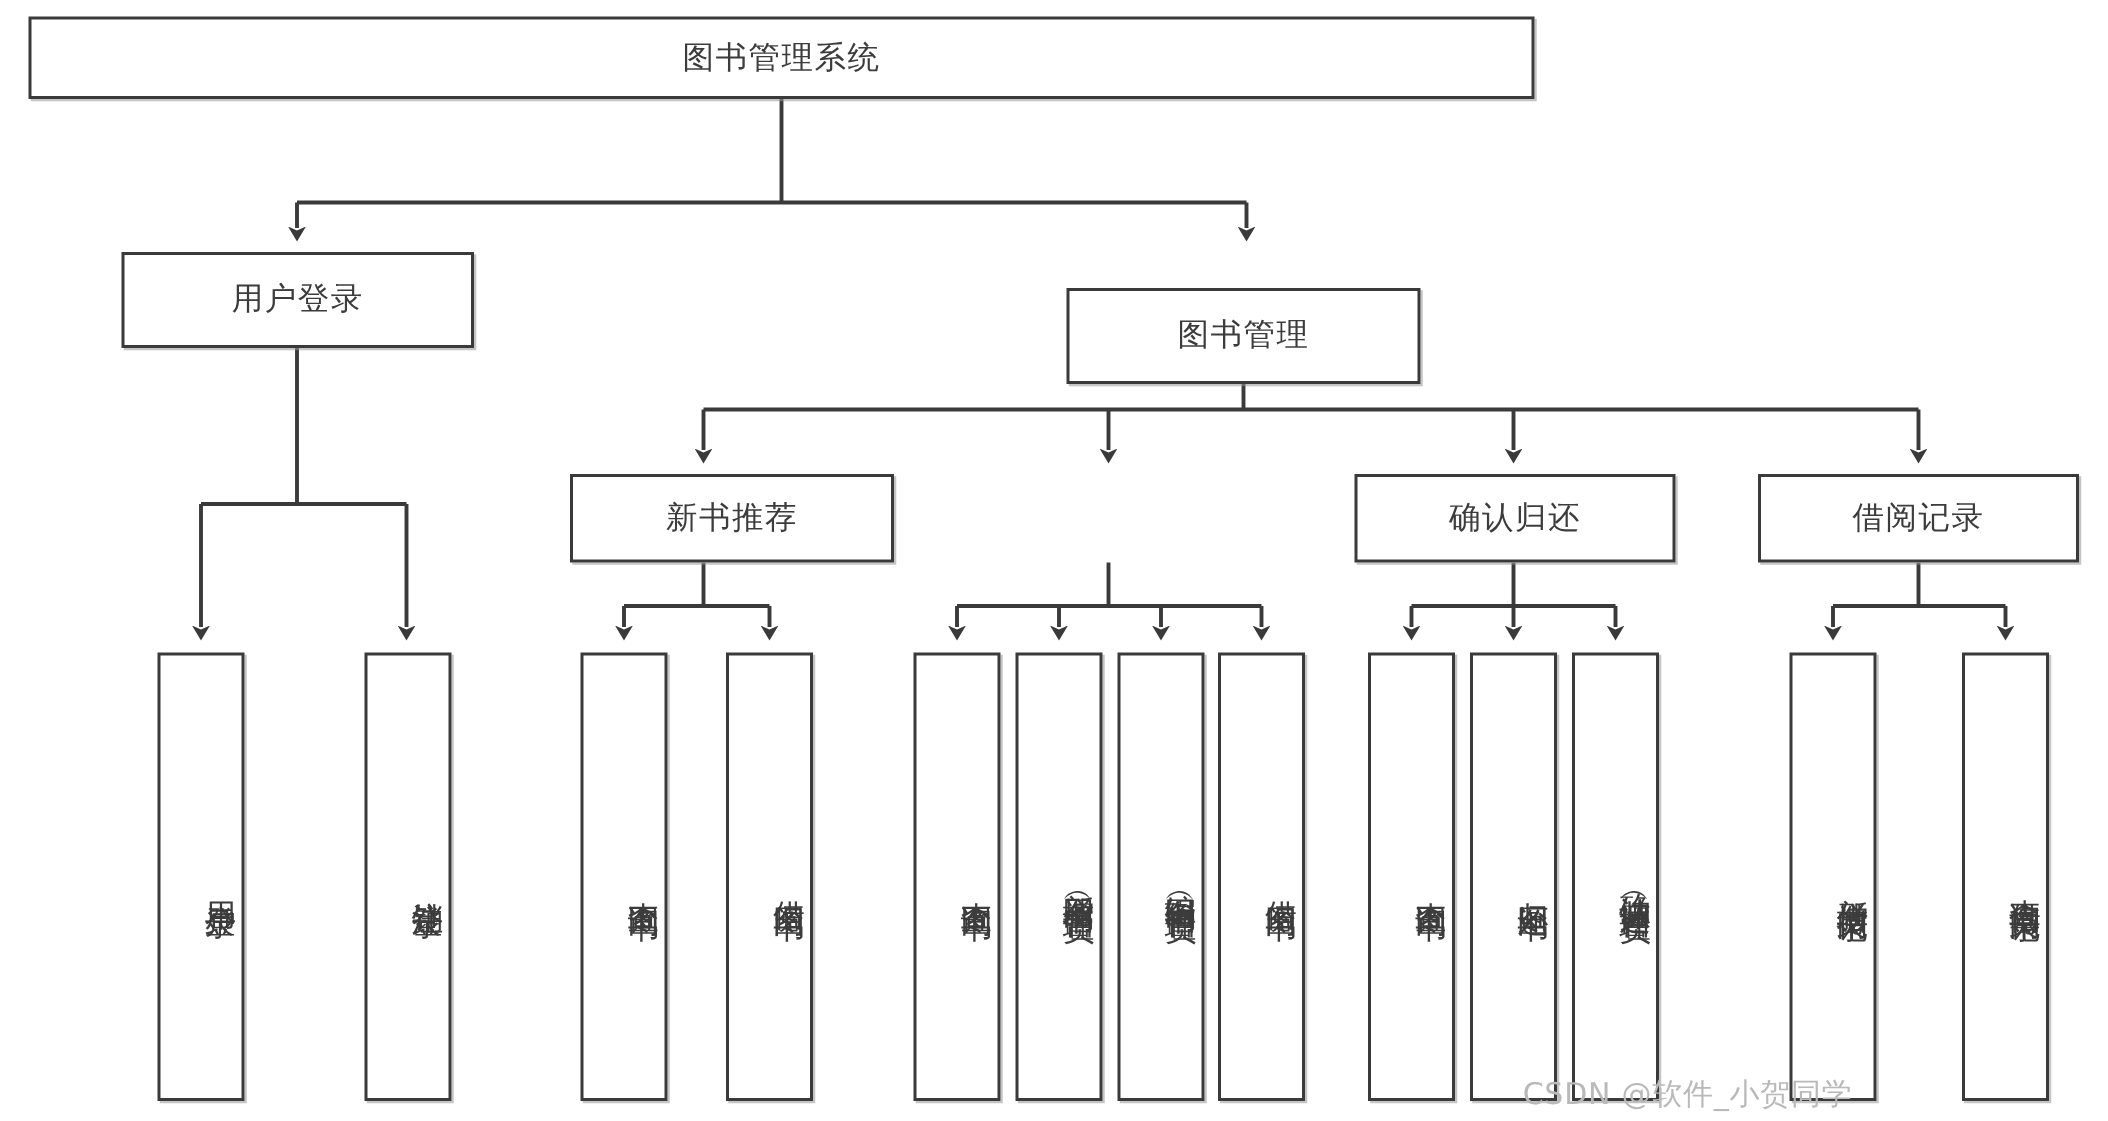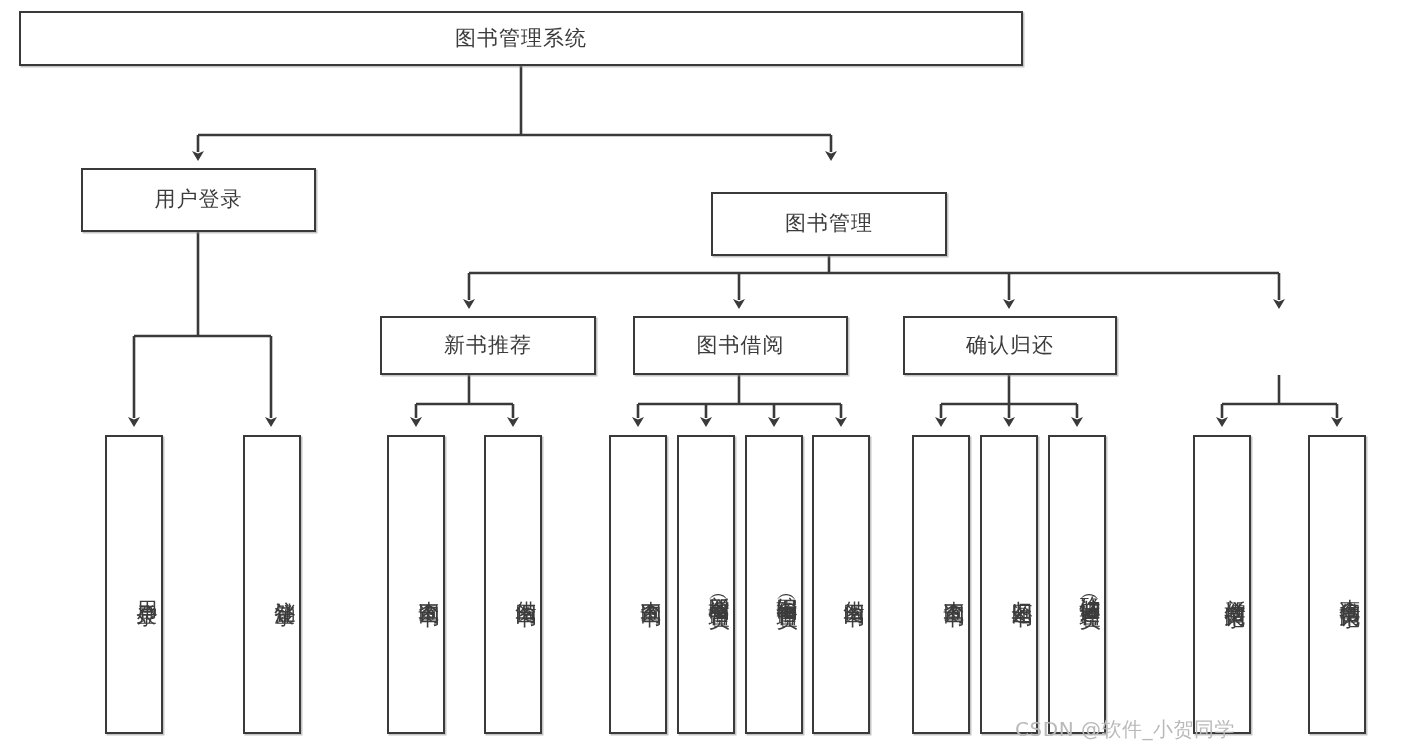--- a/index.html
+++ b/index.html
@@ -131,25 +131,25 @@
   <div class="node horiz" style="left:81px; top:168px; width:235px; height:64px;">
     <span class="label">用户登录</span>
   </div>
   <div class="node horiz" style="left:711px; top:168px; width:236px; height:64px;margin-top:24px;">
     <span class="label">图书管理</span>
   </div>
 
   <div class="node horiz" style="left:380px; top:316px; width:216px; height:59px;">
     <span class="label">新书推荐</span>
   </div>
-  <div class="node horiz" style="left:633px; top:316px; width:215px; height:59px;">
-    <span class="label">图书借阅</span>
-  </div>
   <div class="node horiz" style="left:903px; top:316px; width:214px; height:59px;">
     <span class="label">确认归还</span>
+  </div>
+  <div class="node horiz" style="left:1172px; top:316px; width:214px; height:59px;">
+    <span class="label">借阅记录</span>
   </div>
 
   <div class="node vert" style="left:105px; top:435px; width:58px; height:299px;">
     <span class="label">用户登录</span>
   </div>
   <div class="node vert" style="left:243px; top:435px; width:58px; height:299px;">
     <span class="label">注销登录</span>
   </div>
 
   <div class="node vert" style="left:387px; top:435px; width:58px; height:299px;">

